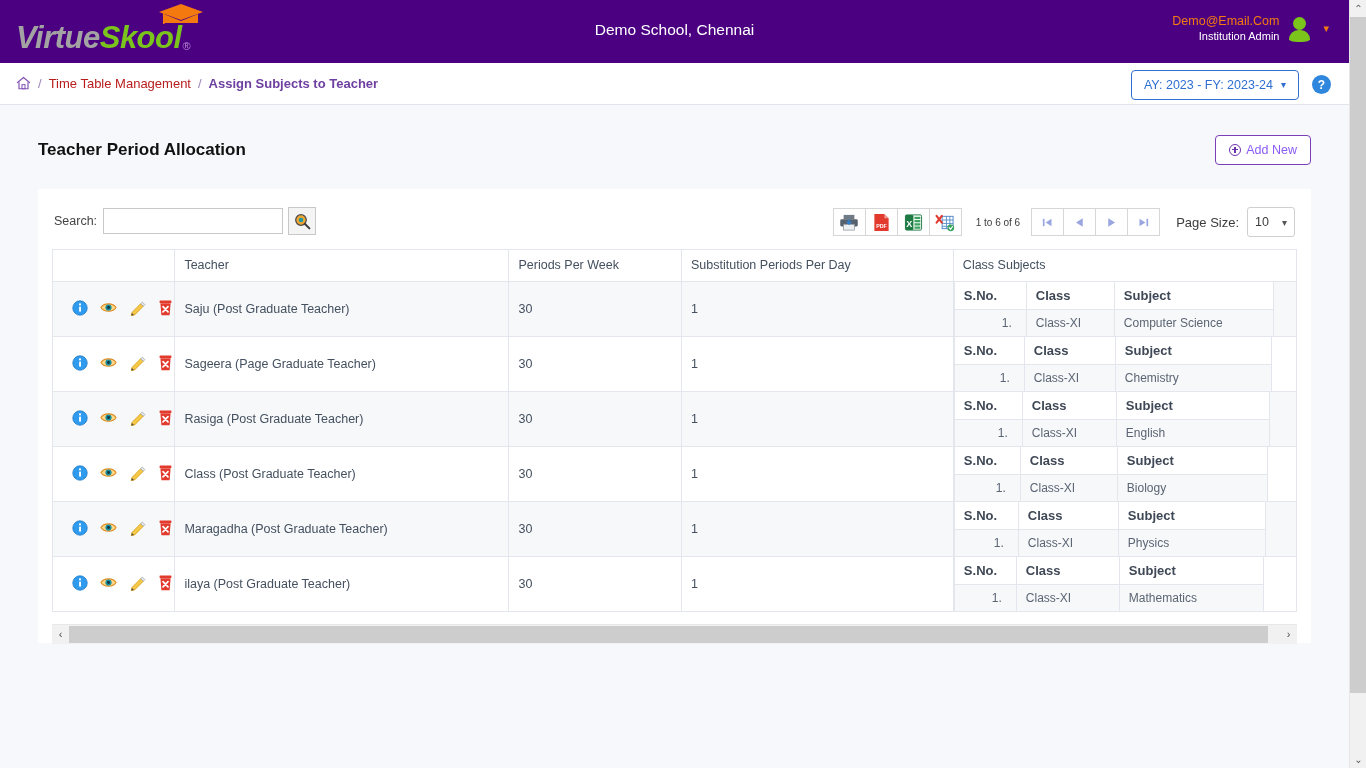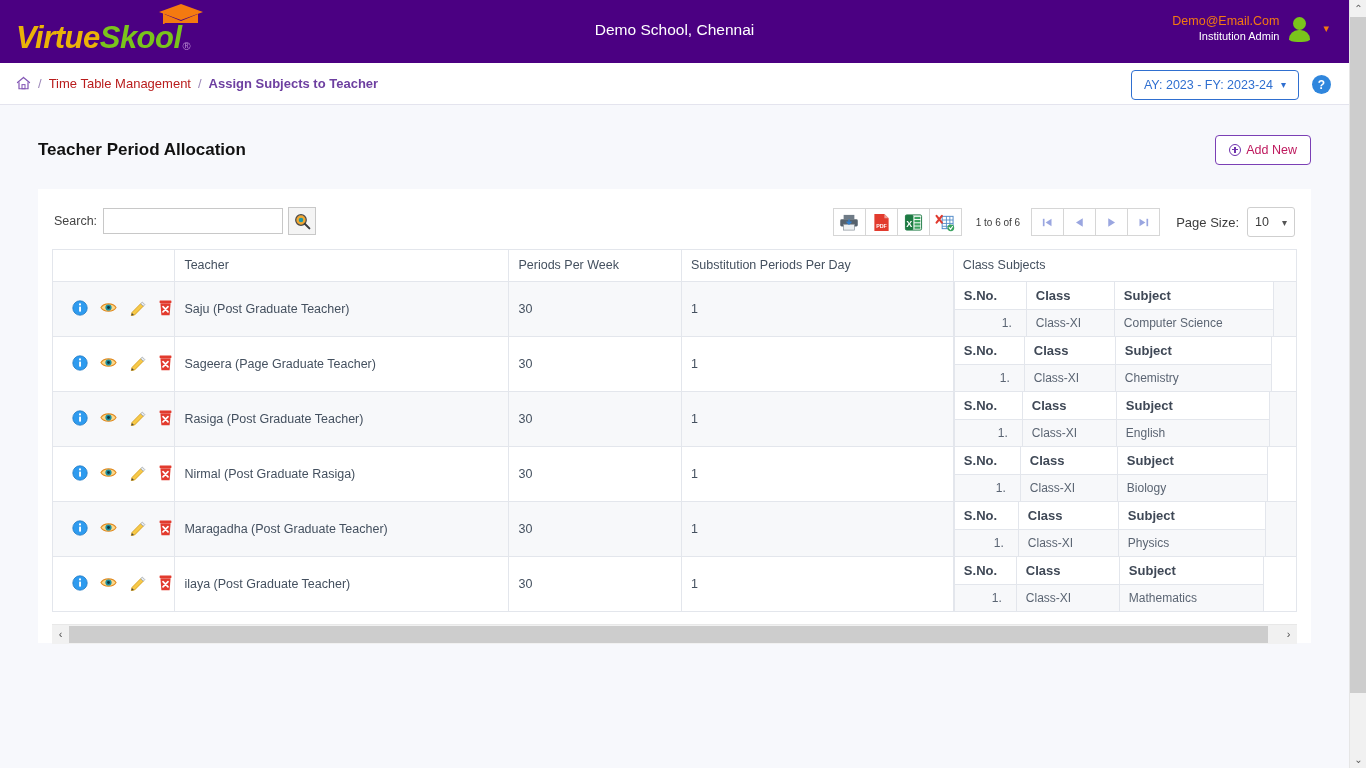--- a/index.html
+++ b/index.html
@@ -39,21 +39,21 @@
     position: relative;
     height: 46px;
   }
   .logo-text {
     font-size: 31px;
     font-weight: bold;
     font-style: italic;
     letter-spacing: -0.5px;
     line-height: 34px;
   }
-  .logo-virtue { color: #eab308; margin-top: 20px; }
+  .logo-virtue { color: #a3a3a3; margin-top: 20px; }
   .logo-skool { color: #7ac41b; }
   .logo-reg {
     color: #b98ad1;
     font-size: 11px;
     font-style: normal;
     font-weight: normal;
     margin-left: 1px;
     margin-bottom: 3px;
   }
   .cap {
@@ -185,21 +185,21 @@
   }
   .page-title {
     font-size: 17px;
     font-weight: bold;
     color: #111;
   }
   .addnew {
     margin-left: auto;
     border: 1px solid #7b3fb5;
     border-radius: 4px;
-    color: #be185d;
+    color: #8b5cf6;
     background: #fff;
     font-size: 12.5px;
     padding: 7px 13px;
     display: flex;
     align-items: center;
     gap: 5px;
     font-weight: normal;
   }
   .addnew .plus-circ {
     width: 12px; height: 12px;
@@ -785,21 +785,21 @@
                         <path d="M12.4 3.9 L14.1 2.2 L16.8 4.9 L15.1 6.6 Z" fill="#e9ecef" stroke="#9aa0a6" stroke-width="0.8"></path>
                         <path d="M2.4 16.6 L3.1 13.8 L5.2 15.9 Z" fill="#4a4a4a"></path>
                       </svg></span>
                     <span class="ico"><svg width="15" height="16" viewBox="0 0 15 16">
                         <rect x="1.6" y="0.6" width="11.8" height="2.3" rx="0.5" fill="#e23b2e"></rect>
                         <path d="M2.4 3.2 L12.6 3.2 L11.6 15.3 L3.4 15.3 Z" fill="#e23b2e"></path>
                         <path d="M5 6.6 L10 11.9 M10 6.6 L5 11.9" stroke="#ffffff" stroke-width="1.7" stroke-linecap="round"></path>
                       </svg></span>
                   </div>
                 </td>
-                <td>Nirmal (Post Graduate Rasiga)</td>
+                <td>Class (Post Graduate Teacher)</td>
                 <td>30</td>
                 <td>1</td>
                 <td style="padding: 0px; vertical-align: bottom;">
                   <table class="subgrid" style="width: 314px;">
                     <thead>
                       <tr>
                         <th style="width: 66px;">S.No.</th>
                         <th style="width: 97px;">Class</th>
                         <th>Subject</th>
                       </tr>

